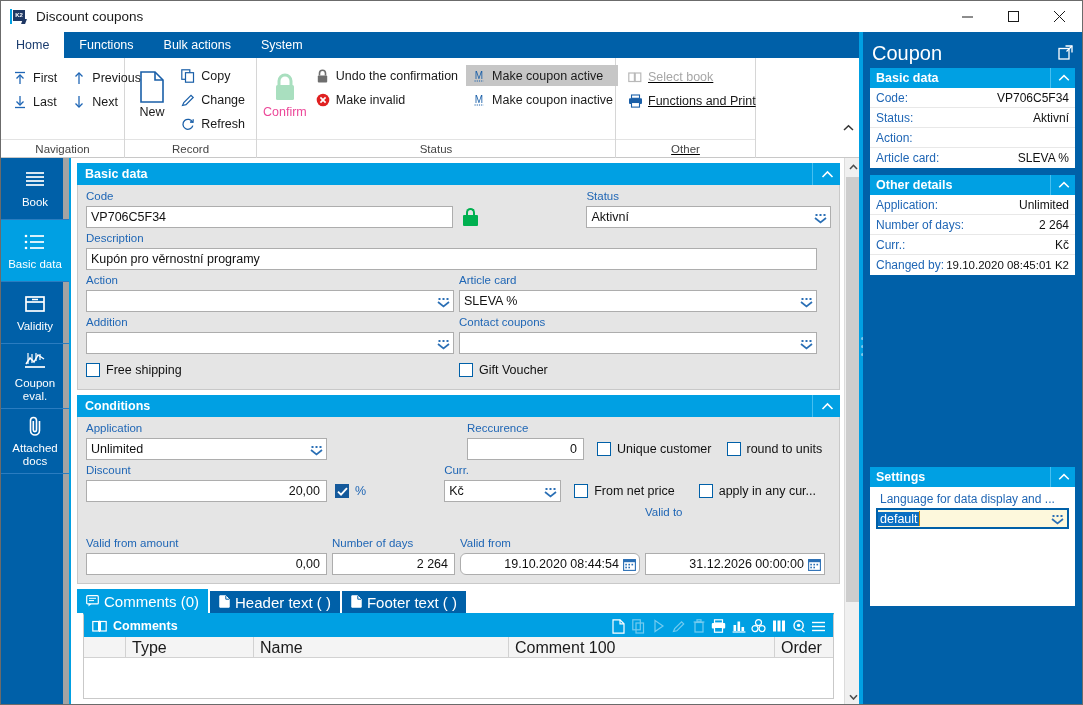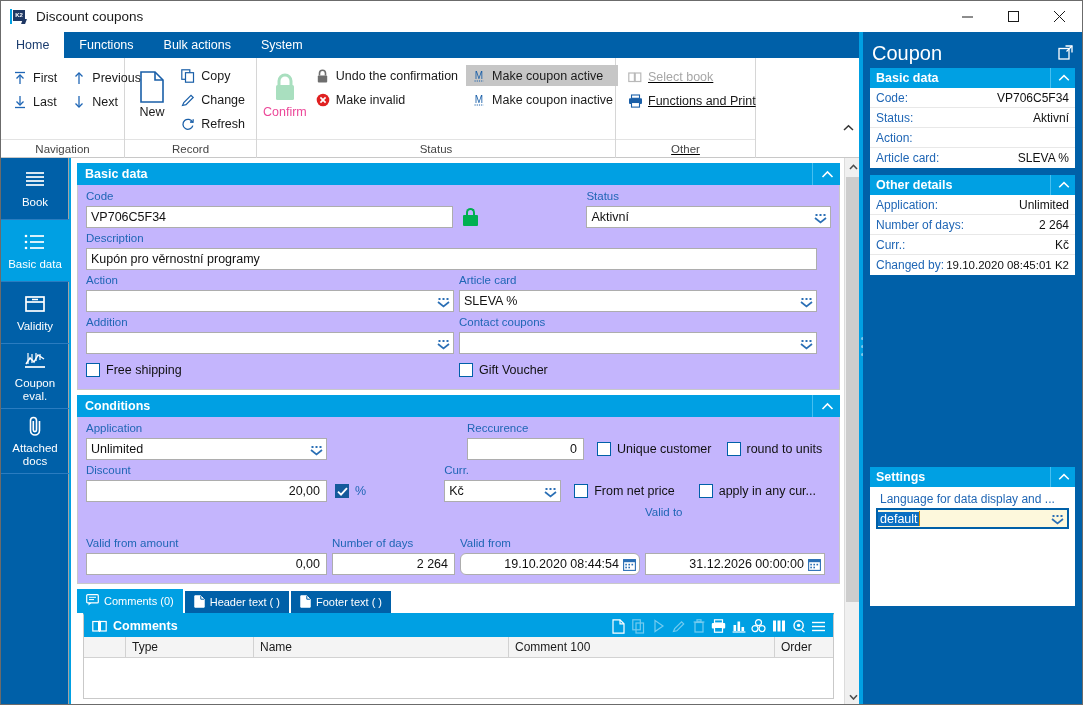--- a/index.html
+++ b/index.html
@@ -130,21 +130,21 @@
     width: 14px; height: 14px;
     display: flex; align-items: center; justify-content: center;
     color: #333;
   }
 
   
   .leftnav {
     position: absolute; left: 0; top: 157px;
     width: 68px; height: 547px;
     background: #0060a8;
-    border-right: 1px solid #a3a3a3;
+    border-right: 6px solid #a3a3a3;
   }
   .nav-item {
     width: 68px; min-height: 62px;
     display: flex; flex-direction: column;
     align-items: center; justify-content: center;
     color: #ffffff; font-size: 11.5px; line-height: 13px;
     text-align: center;
     border-bottom: 1px solid #2a7cc0;
     padding: 5px 2px;
   }
@@ -191,21 +191,21 @@
     position: relative;
   }
   .panel-head .chev {
     position: absolute; right: 6px; top: 0; height: 22px;
     display: flex; align-items: center; color: #ffffff;
     border-left: 1px solid #46bff0; padding-left: 8px;
   }
   .panel-body {
     border: 1px solid #c9c9c9; border-top: none;
     padding: 5px 8px 8px 8px;
-    background: #c4b5fd;
+    background: #e5e5e5;
   }
 
   .frow { display: flex; align-items: flex-end; }
   .fld { display: flex; flex-direction: column; }
   .flabel {
     font-size: 11.5px; color: #1f66b5; margin-bottom: 1px; height: 15px;
   }
   .fbox {
     height: 22px; border: 1px solid #adadad; background: #ffffff;
     display: flex; align-items: center;
@@ -246,21 +246,21 @@
   .lock .body {
     position: absolute; left: 0; bottom: 0;
     width: 15px; height: 11px; background: #00b050; border-radius: 1px;
   }
 
   
   .btabs { display: flex; align-items: flex-end; height: 24px; margin-top: 4px; }
   .btab {
     height: 22px; padding: 0 9px; margin-right: 2px;
     display: flex; align-items: center; gap: 5px;
-    background: #0060a8; color: #ffffff; font-size: 11px;
+    background: #0060a8; color: #ffffff; font-size: 15px;
     white-space: nowrap;
   }
   .btab.active { background: #00a0e3; height: 24px; }
 
   .grid {
     border: 1px solid #c9c9c9; border-top: 2px solid #00a0e3;
     background: #ffffff;
   }
   .grid-head {
     height: 22px; background: #00a0e3; color: #ffffff;
@@ -269,21 +269,21 @@
   }
   .grid-tools {
     position: absolute; right: 6px; top: 0; height: 22px;
     display: flex; align-items: center; gap: 3px;
   }
   .gtool { width: 17px; height: 17px; display:flex; align-items:center; justify-content:center; }
   .gtool.disabled { opacity: 0.45; }
   .cols {
     display: flex; height: 21px; background: #f4f4f4;
     border-bottom: 1px solid #d2d2d2; align-items: center;
-    font-size: 12px; color: #1a1a1a;
+    font-size: 16px; color: #1a1a1a;
   }
   .col { border-right: 1px solid #d2d2d2; height: 21px; line-height: 21px;
     padding-left: 6px; overflow: hidden; white-space: nowrap; }
   .grid-rows { height: 40px; background: #ffffff; }
 
   
   .rightpanel {
     position: absolute; left: 862px; top: 31px;
     width: 219px; height: 673px;
     background: #0060a8;

